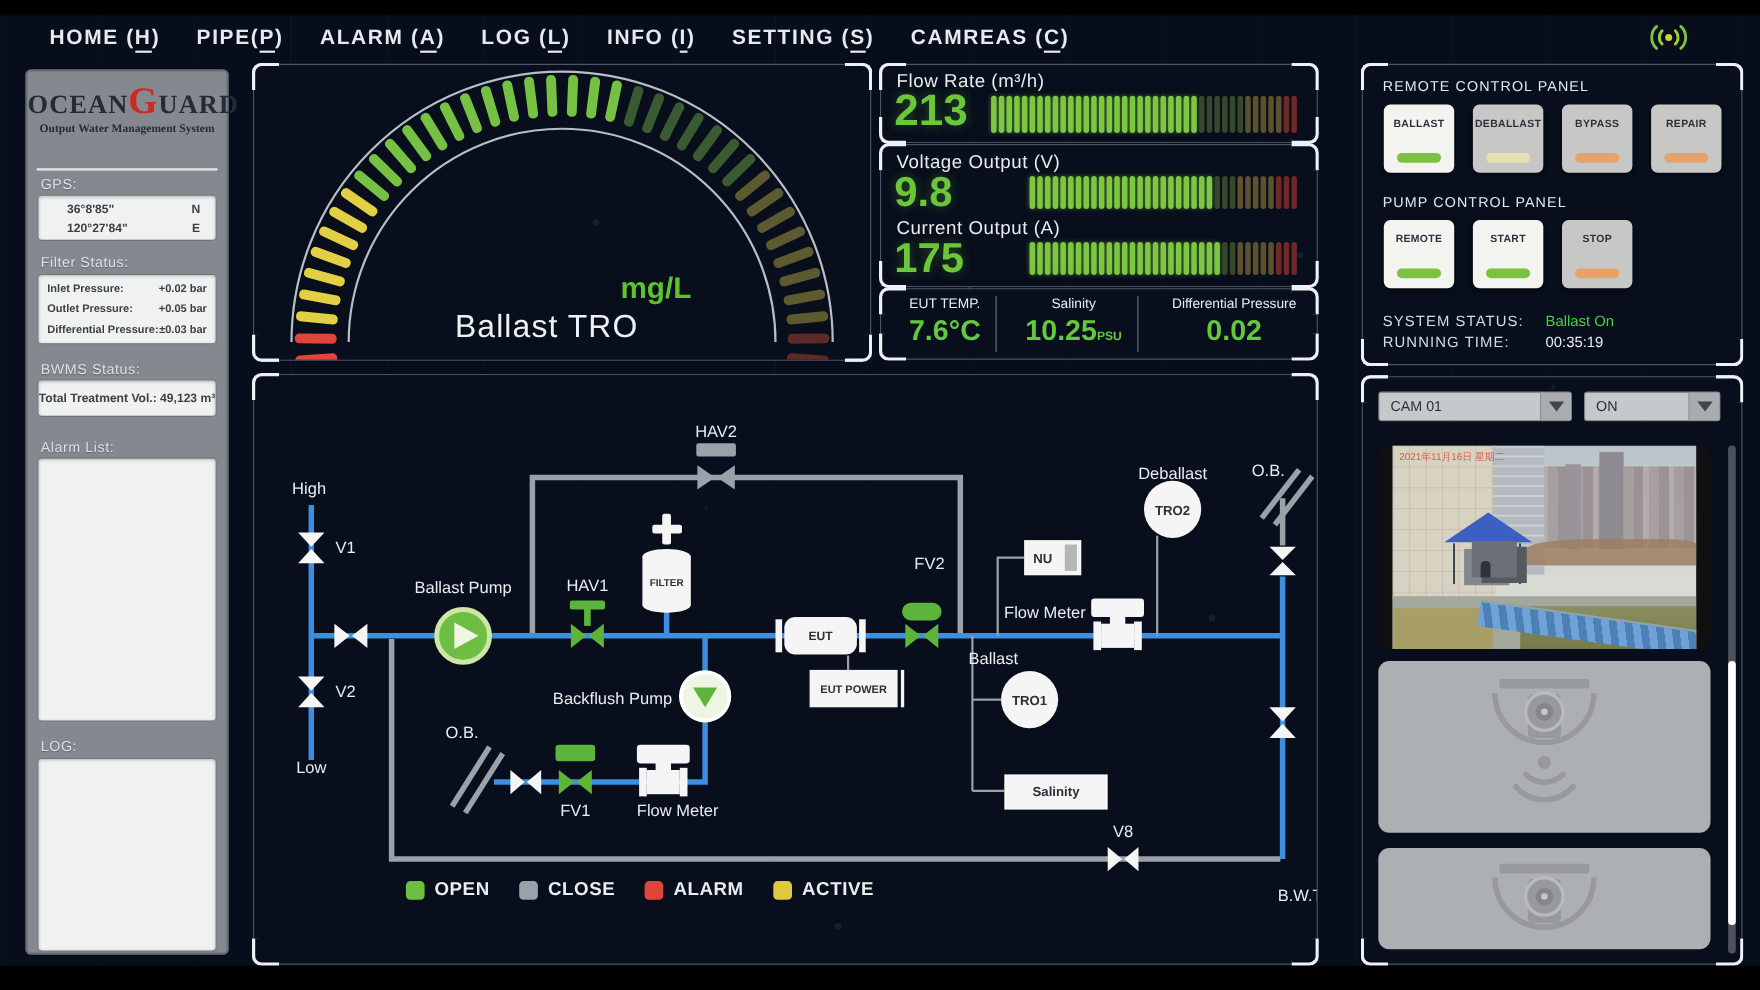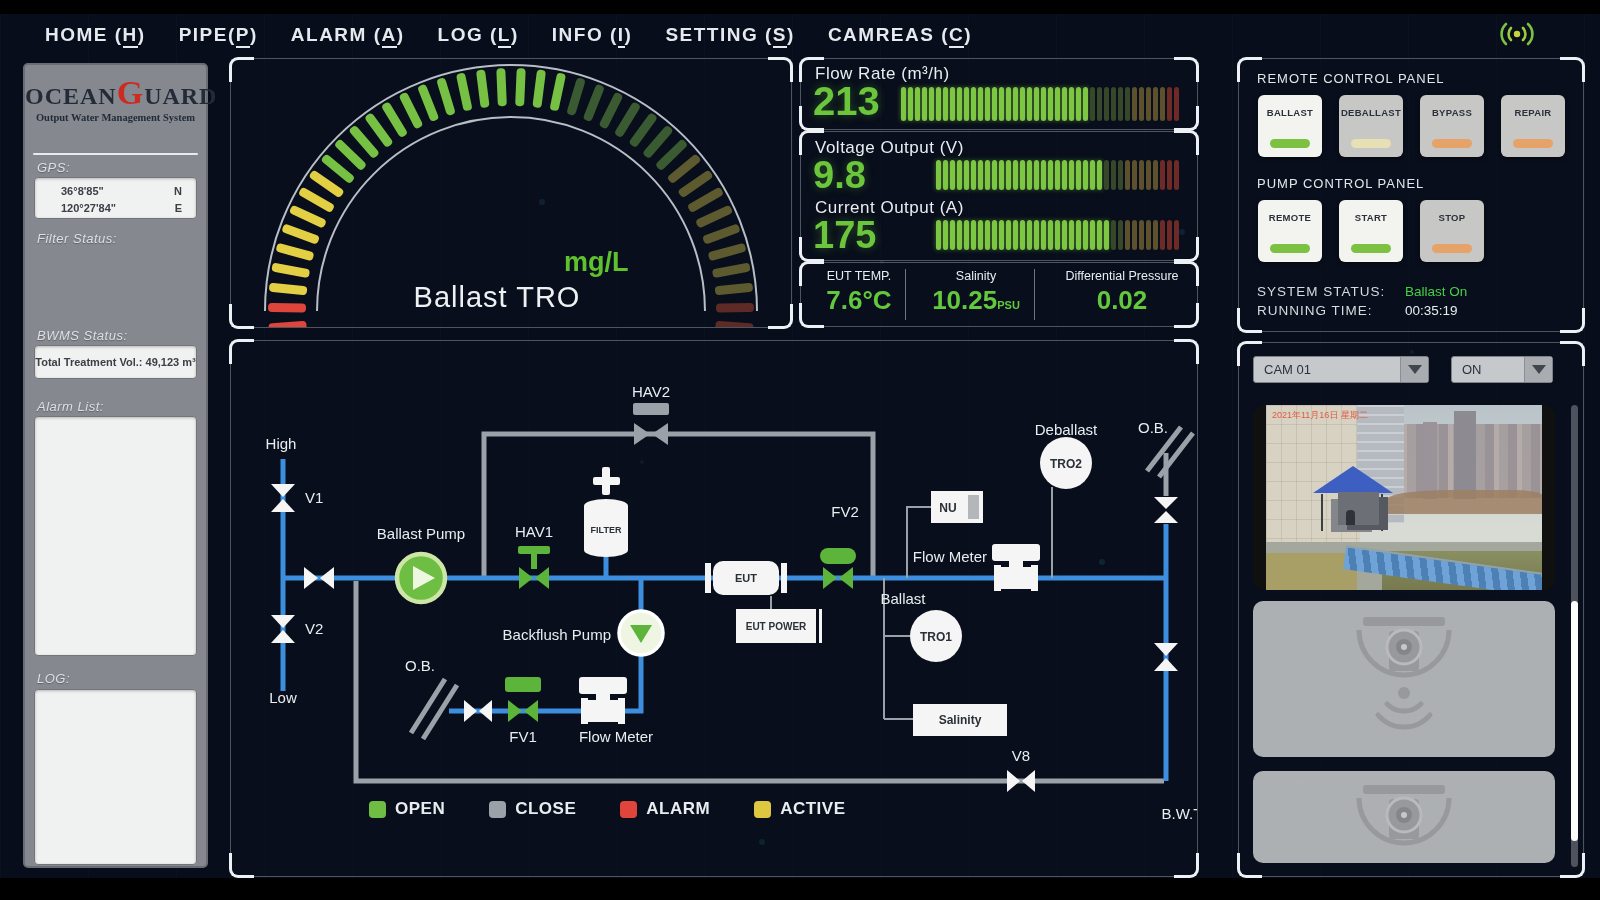--- a/index.html
+++ b/index.html
@@ -34,21 +34,21 @@
 
   
   #sidebar{position:absolute;left:23px;top:63px;width:185px;height:805px;background:#85898f;
     border:2px solid #6a6e74;border-radius:5px;box-sizing:border-box;}
   .logo{position:absolute;left:0;top:8px;width:100%;text-align:center;color:#222b37;font-family:Liberation Serif, serif;}
   .logo-line{font-size:24px;font-weight:bold;letter-spacing:1px;line-height:40px;}
   .logo-g{color:#ce2a21;font-size:34px;}
   .logo-sub{font-size:10.5px;font-weight:bold;margin-top:-4px;}
   .logo-rule{position:absolute;left:8px;right:8px;top:88px;height:2px;background:#e8eaec;border-radius:1px;}
   .side-label{position:absolute;left:12px;font-size:13px;letter-spacing:.5px;color:#dde0e4;
-    text-shadow:0 1px 1px rgba(0,0,0,.3);font-style:italic;}
+    text-shadow:0 1px 1px rgba(0,0,0,.3);}
   .wbox{position:absolute;left:9px;right:9px;background:#f0f1f1;border-radius:4px;
     border:1px solid #71757a;box-shadow:inset 0 1px 3px rgba(0,0,0,.25);box-sizing:border-box;}
   .gps-row{display:flex;justify-content:space-between;padding:1px 14px 0 26px;font-size:11px;color:#3b4047;font-weight:bold;line-height:16px;}
   .fs-row{display:flex;justify-content:space-between;padding:0 8px;font-size:10px;color:#3b4047;font-weight:bold;line-height:19px;}
   .bw-row{font-size:11px;color:#3b4047;font-weight:bold;text-align:center;line-height:32px;}
 
   
   .g-value{position:absolute;left:0;top:120px;width:432px;text-align:center;font-size:94px;font-weight:bold;
     color:#5ec22f;text-shadow:0 0 14px rgba(110,200,60,.35);letter-spacing:4px;}
   .g-unit{position:absolute;left:333px;top:188px;font-size:27px;font-weight:bold;color:#5ec22f;}
@@ -110,21 +110,21 @@
   .poolwall{position:absolute;left:28%;bottom:11%;width:74%;height:12%;
     background:repeating-linear-gradient(75deg,#6fa3d8 0 7px,#4d80b4 7px 14px);
     transform:rotate(8deg);transform-origin:left bottom;border-top:2px solid #8fa3ae;}
   .person{position:absolute;left:29%;top:57%;width:9px;height:15px;background:#2e3338;border-radius:4px 4px 0 0;}
   .date-ov{position:absolute;left:6px;top:4px;font-size:9px;color:rgba(225,80,60,.92);white-space:nowrap;}
   .cam-ph{position:absolute;left:14px;width:302px;background:rgba(186,188,190,.93);border-radius:10px;overflow:hidden;}
   .sbar{position:absolute;right:5px;top:62px;width:7px;height:462px;background:rgba(205,210,215,.35);border-radius:4px;}
   .sthumb{position:absolute;left:0;top:196px;width:7px;height:240px;background:#fdfdfd;border-radius:4px;cursor:pointer;}
 
   
-  #legend{position:absolute;left:138px;top:458px;display:flex;gap:44px;}
+  #legend{position:absolute;left:138px;top:458px;display:flex;gap:27px;}
   .lg-item{display:flex;align-items:center;gap:9px;}
   .lg-sw{width:17px;height:17px;border-radius:4px;}
   .lg-label{font-size:17px;font-weight:bold;color:#e9edf0;letter-spacing:.5px;}
   .pblue{stroke:#3d8ede;stroke-width:5;fill:none;}
   .pgray{stroke:#9ba1a8;stroke-width:5;fill:none;}
   .pthin{stroke:#9ba1a8;stroke-width:2;fill:none;}
   .wfill{fill:#f4f5f4;}
   .gfill{fill:#5cb53a;}
   .grayfill{fill:#9ba1a8;}
   .slabel{fill:#e9edf0;font-size:15px;}
@@ -167,20 +167,34 @@
       <div class="gps-row">
         <span>36°8'85"</span>
         <span>N</span>
       </div>
       <div class="gps-row">
         <span>120°27'84"</span>
         <span>E</span>
       </div>
     </div>
   <div class="side-label" style="top:166px">Filter Status:</div>
+  <div class="wbox" id="filter-box" style="top:184px;height:64px;padding-top:3px">
+      <div class="fs-row">
+        <span>Inlet Pressure:</span>
+        <span>+0.02 bar</span>
+      </div>
+      <div class="fs-row">
+        <span>Outlet Pressure:</span>
+        <span>+0.05 bar</span>
+      </div>
+      <div class="fs-row">
+        <span>Differential Pressure:</span>
+        <span>±0.03 bar</span>
+      </div>
+    </div>
   <div class="side-label" style="top:263px">BWMS Status:</div>
   <div class="wbox" style="top:280px;height:34px">
     <div class="bw-row">Total Treatment Vol.: 49,123 m³</div>
   </div>
   <div class="side-label" style="top:334px">Alarm List:</div>
   <div class="wbox" style="top:351px;height:240px"></div>
   <div class="side-label" style="top:606px">LOG:</div>
   <div class="wbox" style="top:624px;height:176px"></div>
 </div>
 
@@ -442,21 +456,21 @@
   <i class="corner c-tl"></i>
     <i class="corner c-tr"></i>
     <i class="corner c-bl"></i>
     <i class="corner c-br"></i>
   <div class="dd" style="left:14px;top:13px;width:176px">
     <span class="dd-text">CAM 01</span>
     <span class="dd-arrow">
         <i class="tri"></i>
       </span>
   </div>
-  <div class="dd" style="left:212px;top:13px;width:102px">
+  <div class="dd" style="left:201px;top:13px;width:124px">
     <span class="dd-text">ON</span>
     <span class="dd-arrow">
         <i class="tri"></i>
       </span>
   </div>
   <div class="photo">
     <div class="scene">
       <div class="city"></div>
         <div class="tower1"></div>
         <div class="tower2"></div>

